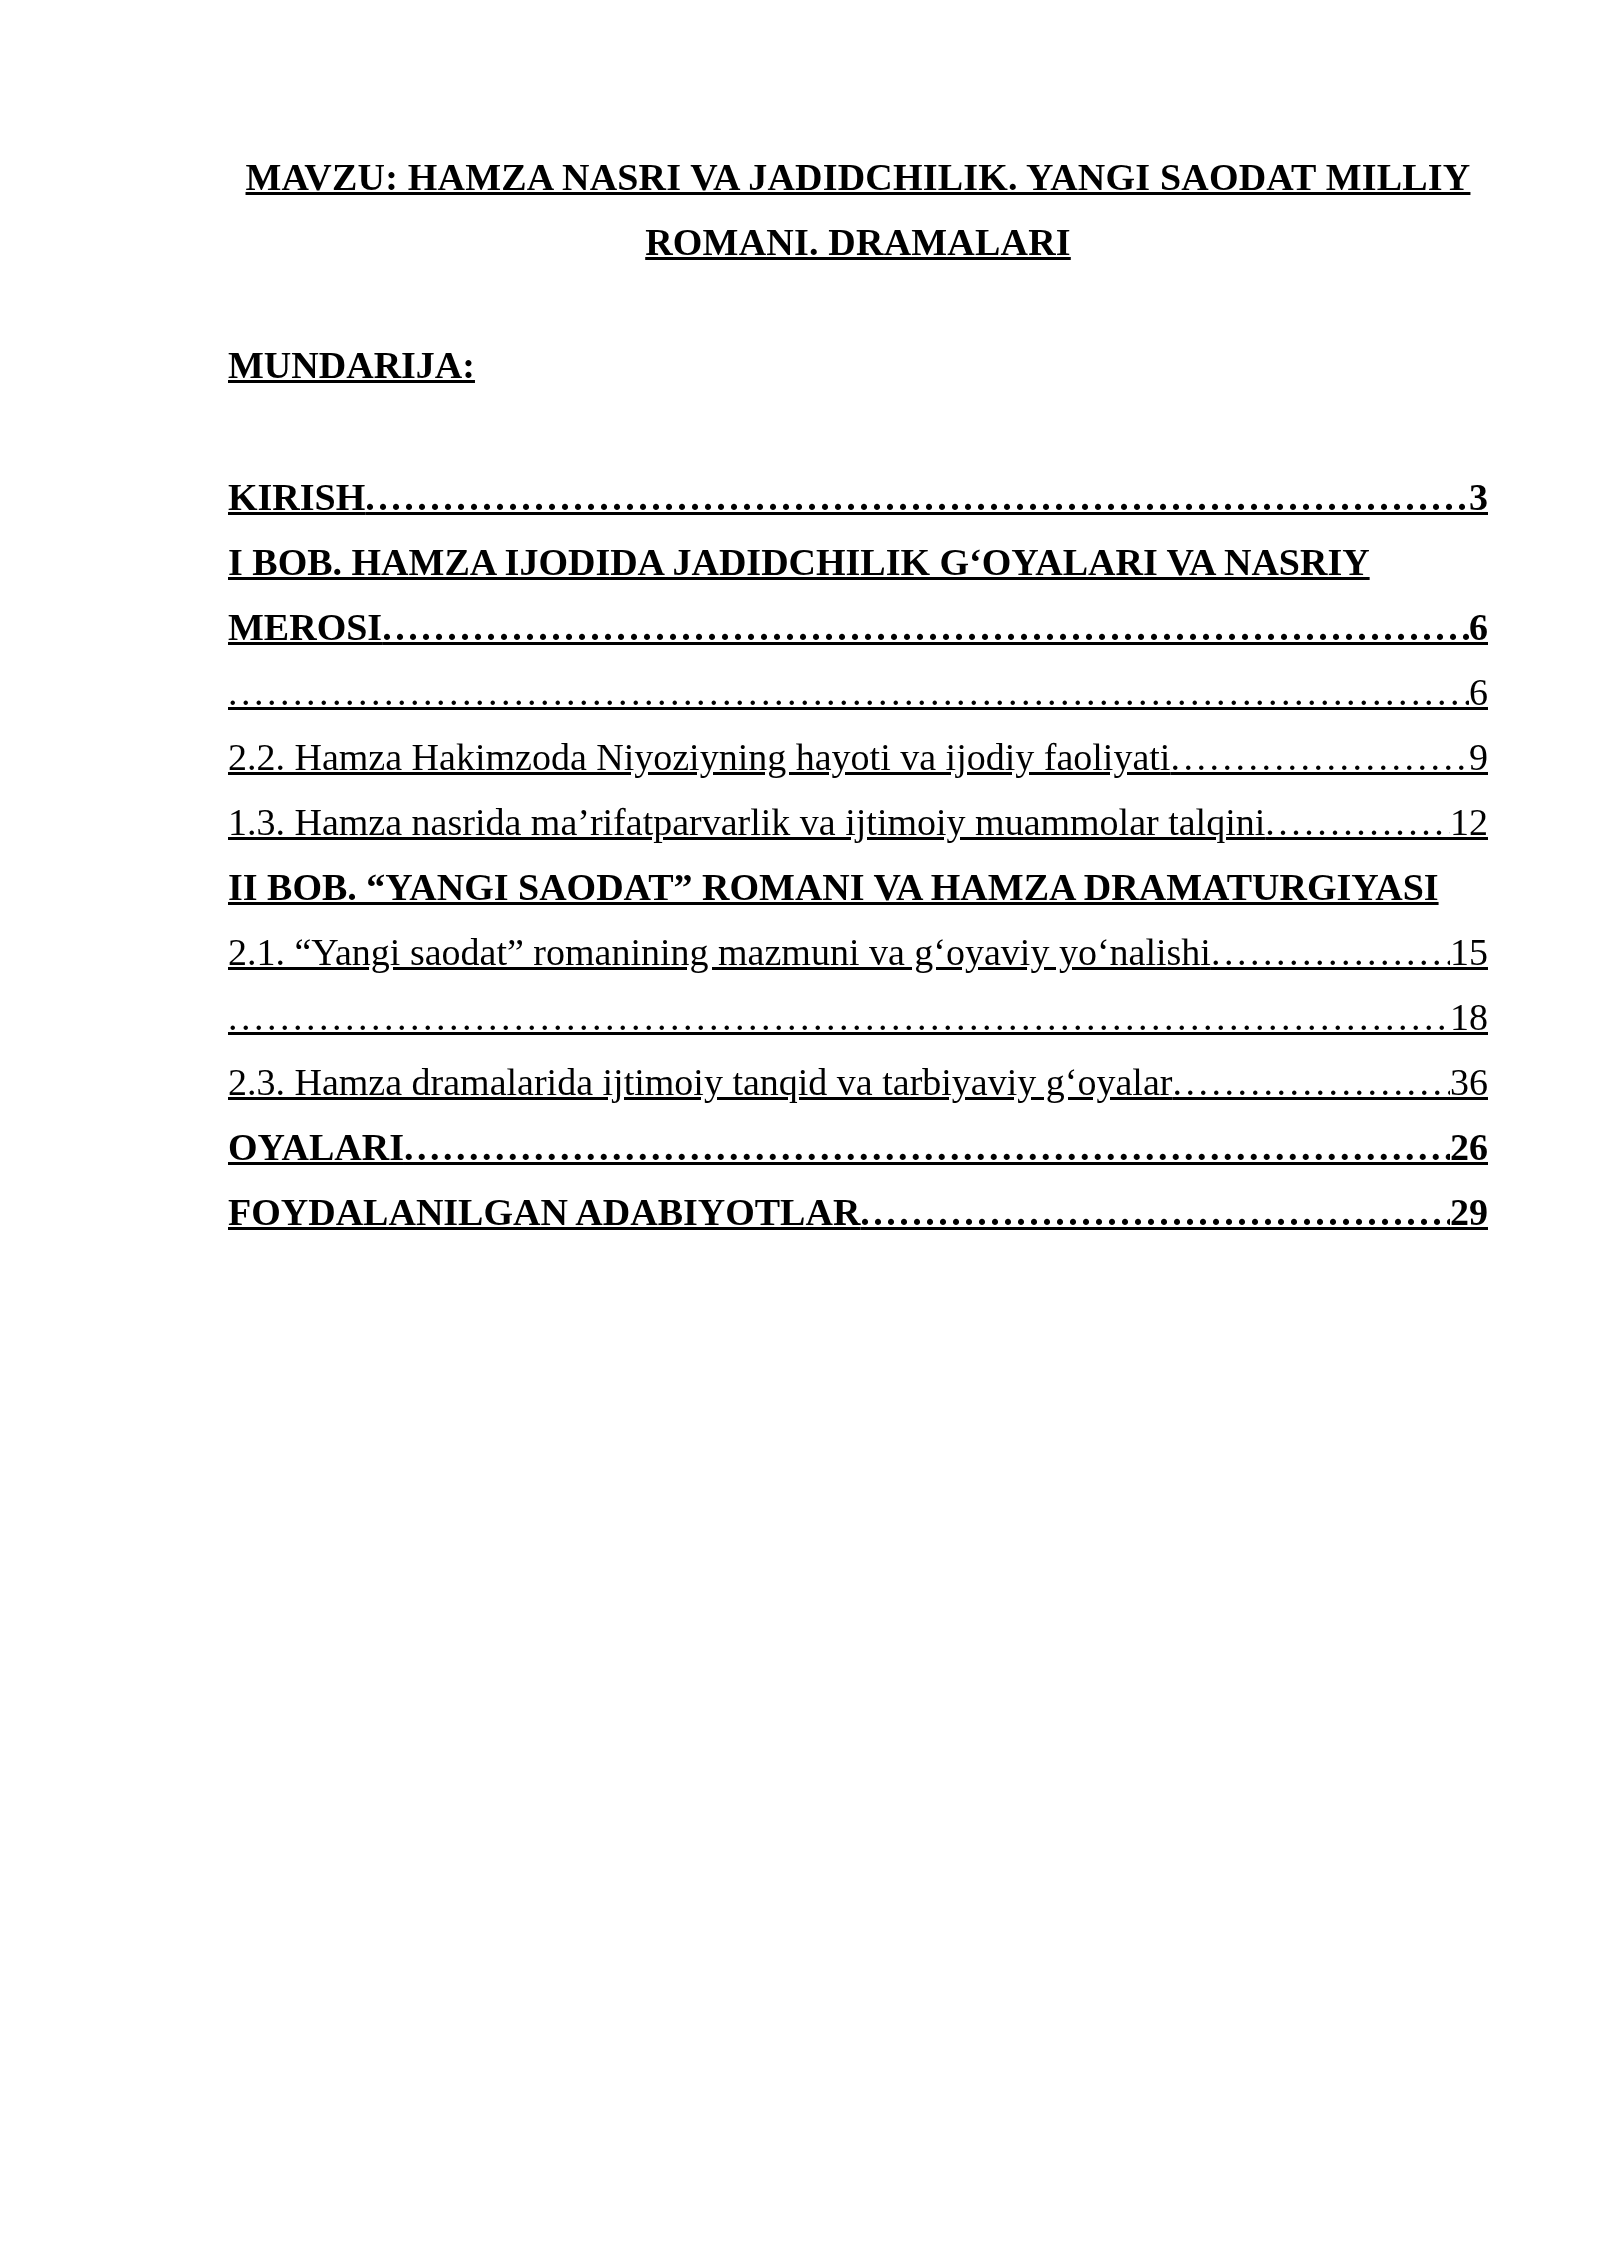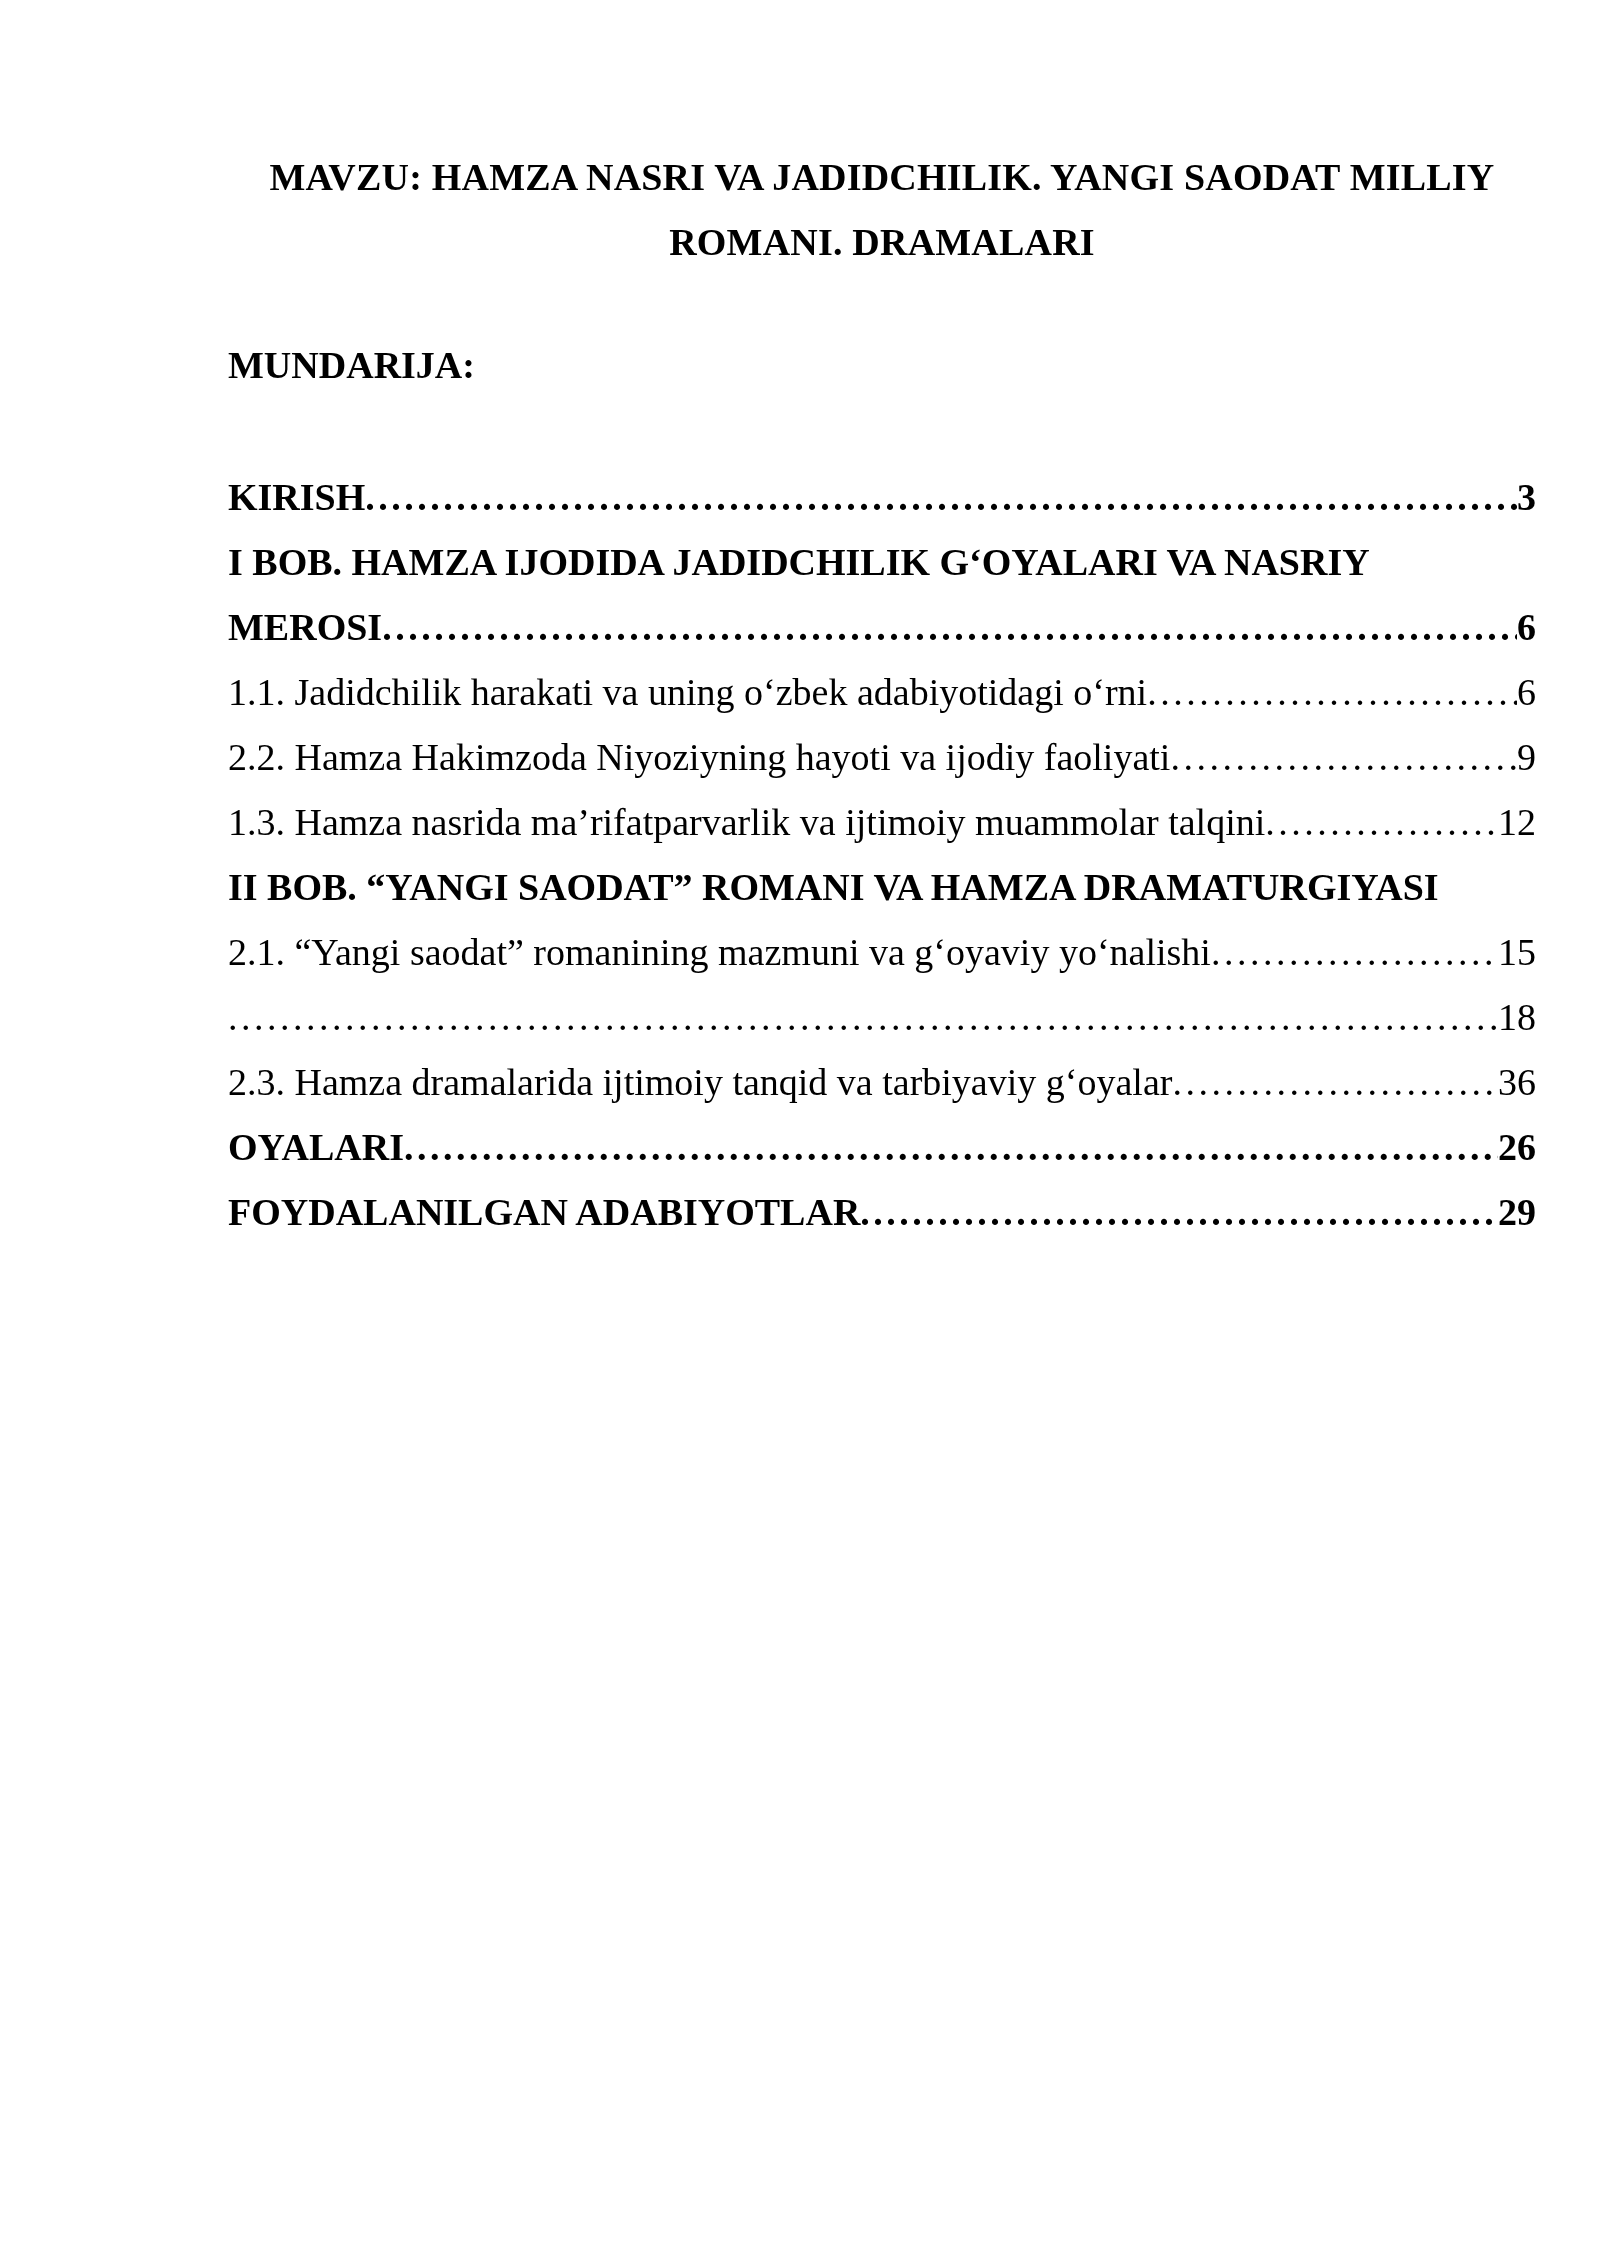--- a/index.html
+++ b/index.html
@@ -12,21 +12,22 @@
     overflow: hidden;
   }
   .page {
     width: 1600px;
     height: 2262px;
     background: #ffffff;
     box-sizing: border-box;
   }
   .content {
     padding-left: 228px;
-    padding-right: 64px;
+    padding-right: 112px;
+    text-decoration: underline;
   }
   .doc-title {
     margin-top: 145px;
     text-align: center;
     font-weight: bold;
     font-size: 38px;
     line-height: 65px;
     letter-spacing: 0.2px;
   }
   .contents-heading {
@@ -85,21 +86,20 @@
         <span class="t">I BOB. HAMZA IJODIDA JADIDCHILIK G‘OYALARI VA NASRIY</span>
         <span class="dots"></span>
         <span class="pg"></span>
       </div>
       <div class="toc-row bold">
         <span class="t">MEROSI</span>
         <span class="dots">............................................................................................................................................................................................................................................................................................................</span>
         <span class="pg">6</span>
       </div>
       <div class="toc-row">
-        <span class="t">1.1. Jadidchilik harakati va uning o‘zbek adabiyotidagi o‘rni</span>
         <span class="dots">............................................................................................................................................................................................................................................................................................................</span>
         <span class="pg">6</span>
       </div>
       <div class="toc-row">
         <span class="t">2.2. Hamza Hakimzoda Niyoziyning hayoti va ijodiy faoliyati</span>
         <span class="dots">............................................................................................................................................................................................................................................................................................................</span>
         <span class="pg">9</span>
       </div>
       <div class="toc-row">
         <span class="t">1.3. Hamza nasrida ma’rifatparvarlik va ijtimoiy muammolar talqini</span>

